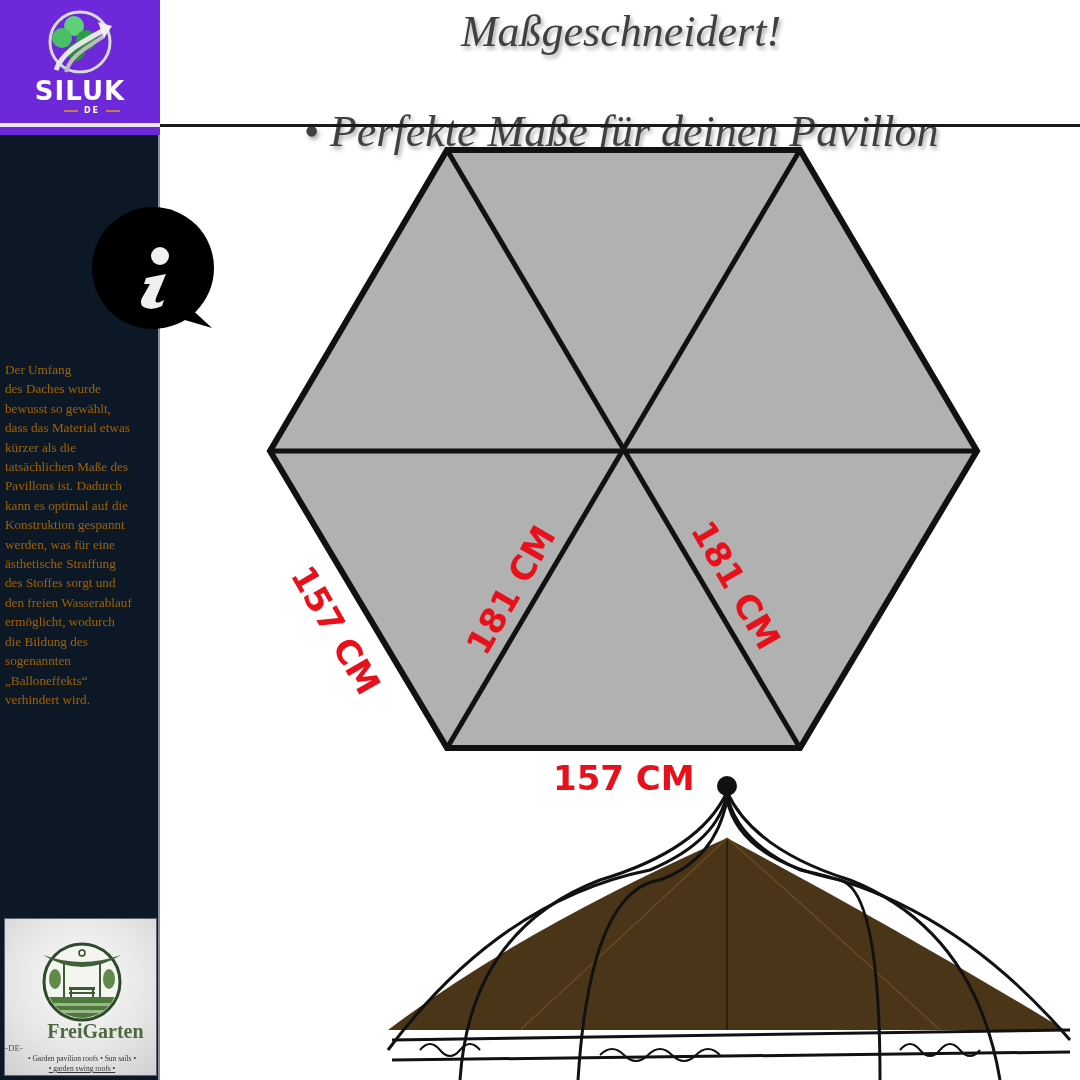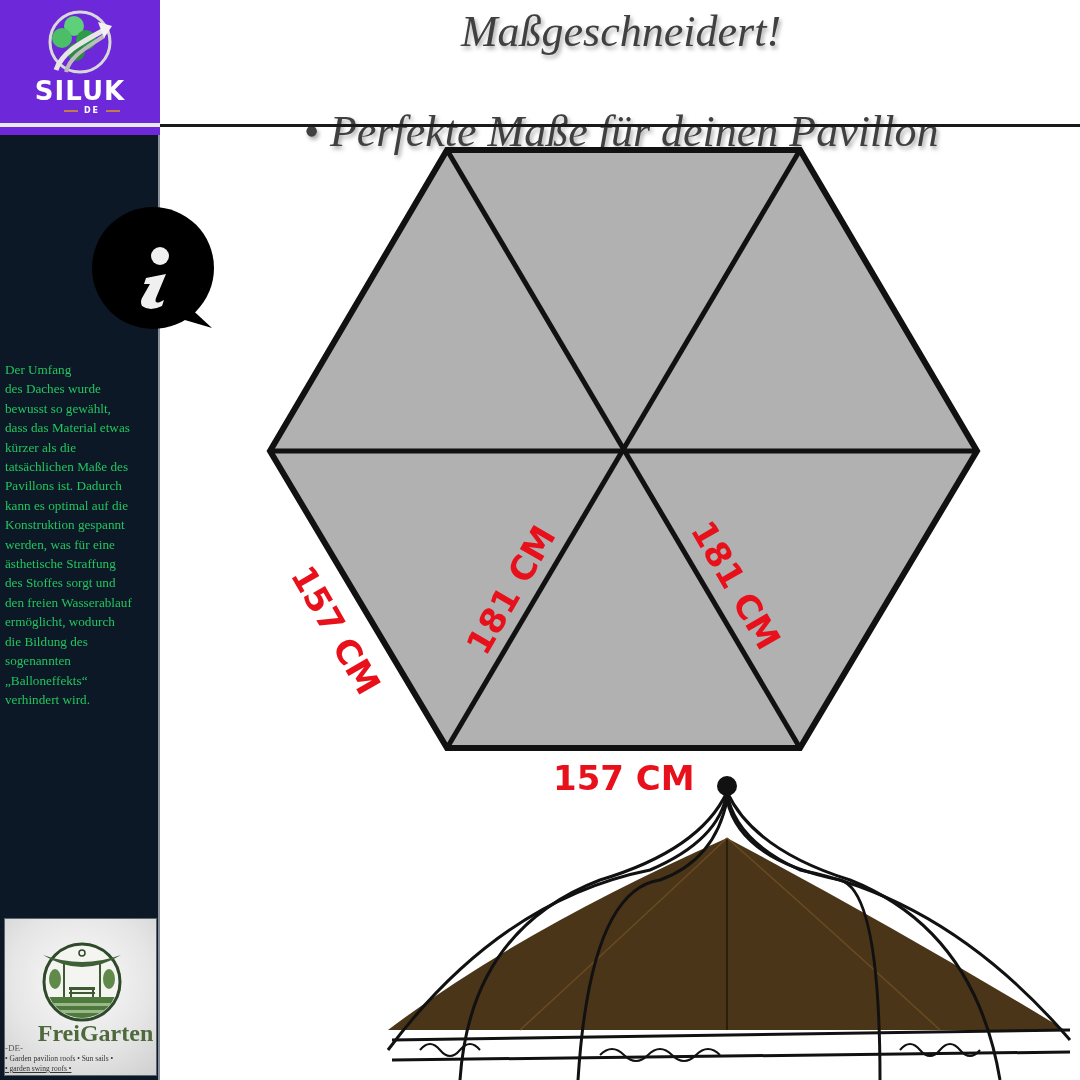--- a/index.html
+++ b/index.html
@@ -26,37 +26,37 @@
     color: #ffffff; font-family: "DejaVu Sans", sans-serif; font-size: 8px; font-weight: bold;
     letter-spacing: 2px;
     margin-left: 12px;
   }
   .logo-sub .dash { display: inline-block; width: 14px; height: 2px; background: #c27a4a; vertical-align: middle; margin: 0 6px; }
 
   .info-bubble { position: absolute; left: 90px; top: 206px; width: 128px; height: 124px; }
 
   .desc {
     position: absolute; left: 5px; top: 360px; width: 160px;
-    color: #22c55e; font-family: "Liberation Serif", serif; font-size: 13.2px; line-height: 19.4px;
+    color: #a16207; font-family: "Liberation Serif", serif; font-size: 13.2px; line-height: 19.4px;
     white-space: pre-line;
   }
 
   .freigarten {
     position: absolute; left: 4px; top: 918px; width: 153px; height: 158px;
     background: radial-gradient(circle at 50% 40%, #fbfbfb 0%, #e5e5e5 60%, #cfcfcf 100%);
     border: 1px solid #5c6670;
   }
   .fg-emblem { position: absolute; left: 36px; top: 22px; width: 82px; height: 82px; }
   .fg-title {
     position: absolute; left: 0; top: 101px; width: 181px; text-align: center;
-    color: #4e6a3c; font-family: "Liberation Serif", serif; font-size: 24px; font-weight: bold;
+    color: #4e6a3c; font-family: "Liberation Serif", serif; font-size: 20px; font-weight: bold;
   }
   .fg-de { position: absolute; left: 0; top: 124px; width: 153px; text-align: left; color: #555; font-size: 9px; }
   .fg-tag1, .fg-tag2 {
-    position: absolute; left: 0; width: 154px; color: #333;
+    position: absolute; left: 0; width: 154px; text-align: center; color: #333;
     font-family: "Liberation Serif", serif; font-size: 7.5px;
   }
   .fg-tag1 { top: 135px; }
   .fg-tag2 { top: 145px; text-decoration: underline; }
 
   .headline {
     position: absolute; left: 162px; width: 918px; text-align: center;
     font-family: "Liberation Serif", serif; font-style: italic; color: #404040;
     text-shadow: 2px 3px 4px rgba(0,0,0,0.35);
   }

